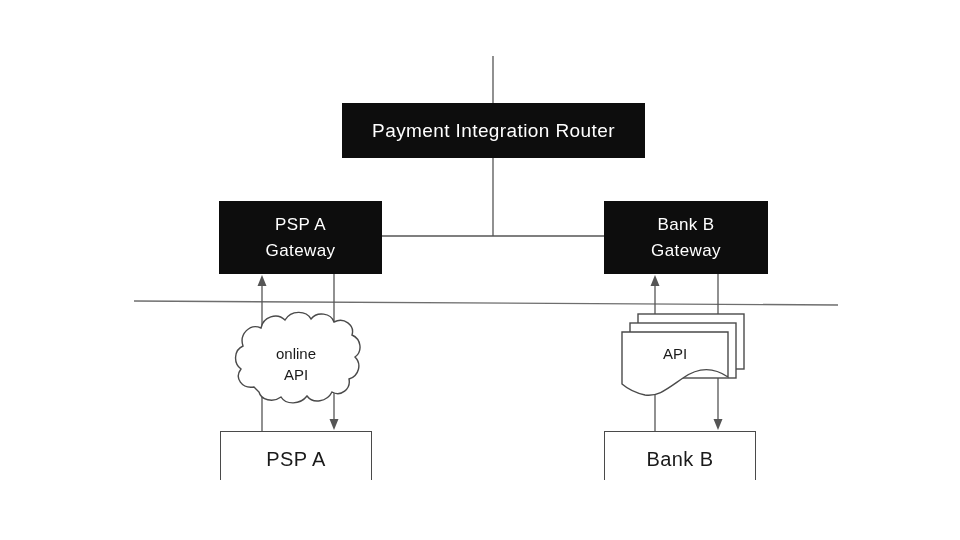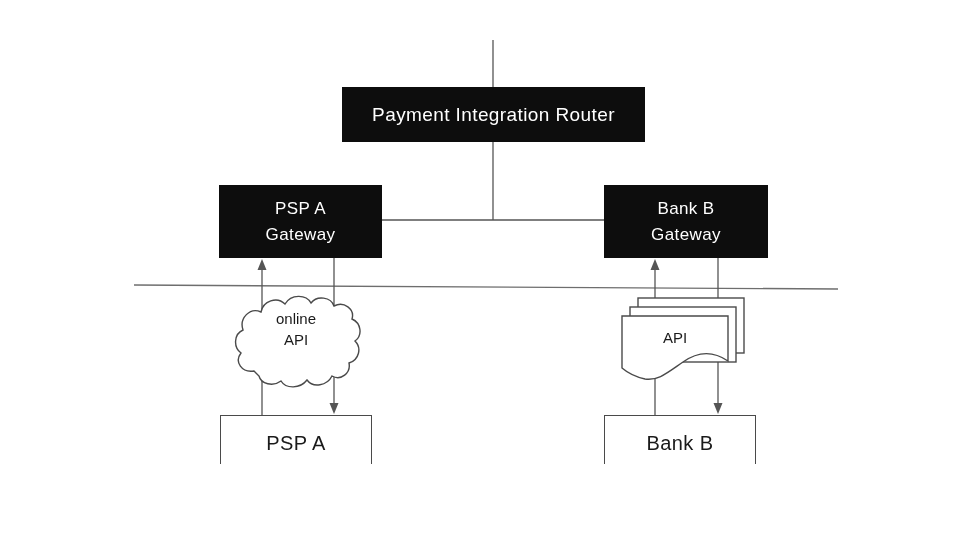--- a/index.html
+++ b/index.html
@@ -13,20 +13,21 @@
   }
   * { margin: 0; padding: 0; box-sizing: border-box; }
   html, body { background: var(--background); }
   body { font-family: "Liberation Sans", sans-serif; }
   .canvas {
     position: relative;
     width: 960px;
     height: 464px;
     background: var(--background);
     overflow: hidden;
+    margin-top: 16px;
   }
   .lines-layer {
     position: absolute;
     left: 0; top: 0;
     width: 960px; height: 540px;
     z-index: 1;
   }
   .edge { stroke: var(--line); stroke-width: 1.3; fill: none; }
   .sep  { stroke: var(--separator); stroke-width: 1.4; fill: none; }
   .arrowhead { fill: var(--line); stroke: none; }
@@ -56,21 +57,21 @@
   .psp-node      { left: 220px; top: 415px; width: 152px; height: 56px; font-size: 20px; }
   .bank-node     { left: 604px; top: 415px; width: 152px; height: 56px; font-size: 20px; }
   .shape-label {
     position: absolute;
     z-index: 2;
     text-align: center;
     color: var(--text);
     font-size: 15px;
     line-height: 21px;
   }
-  .cloud-label { left: 244px; top: 308px; width: 104px; }
+  .cloud-label { left: 244px; top: 327px; width: 104px; }
   .file-label  { left: 623px; top: 327px; width: 104px; }
 </style>
 </head>
 <body>
 
 <div class="canvas">
 
   <svg class="lines-layer" viewBox="0 0 960 540">
     <g>
 

